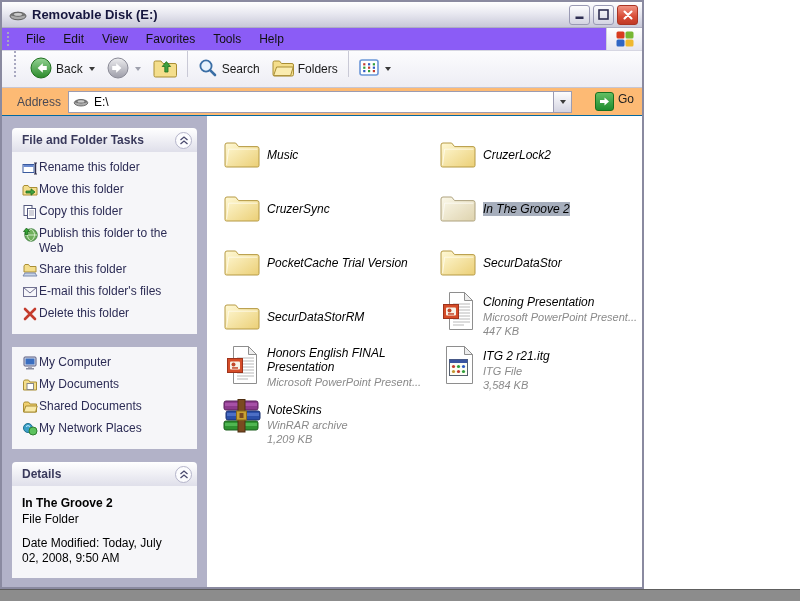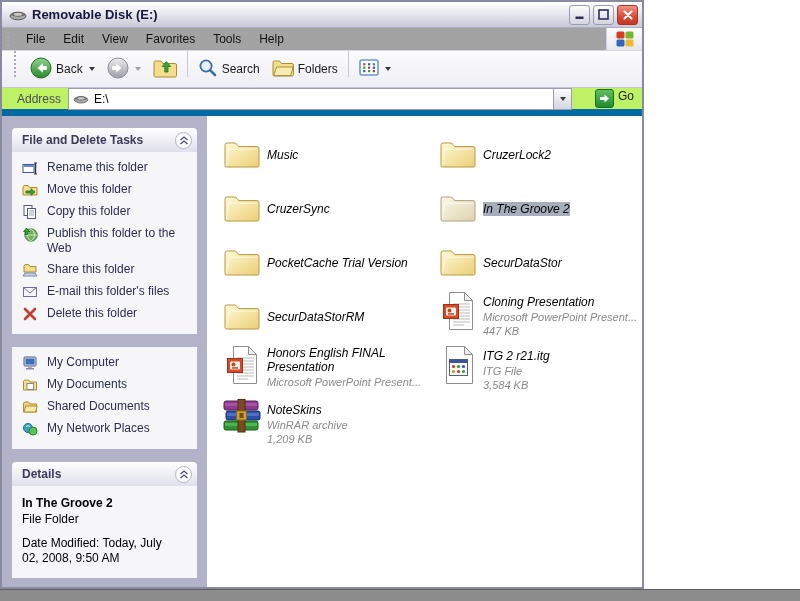--- a/index.html
+++ b/index.html
@@ -18,40 +18,40 @@
     background:linear-gradient(#FFFFFF,#E9E9F1 45%,#C8C8D8);border-bottom:1px solid #ADADC2;}
   .t-icon{display:flex;margin-right:5px;}
   .title-text{font-size:13px;font-weight:bold;color:#16163E;}
   .spacer{flex:1;}
   .tb-btn{width:21px;height:20px;margin-left:3px;border-radius:3px;padding:0;
     border:1px solid #9A9AB4;background:linear-gradient(#FDFDFE,#D4D4E2);
     display:flex;align-items:center;justify-content:center;}
   .tb-btn.close{background:linear-gradient(#F09382,#D84B35 60%,#C03A26);border-color:#A93423;}
 
   
-  .menubar{height:23px;display:flex;align-items:stretch;background:#a3a3a3;
+  .menubar{height:23px;display:flex;align-items:stretch;background:#8b5cf6;
     border-bottom:1px solid #D6D6E2;padding-left:5px;}
   .grip{border-left:2px dotted #A8A8C0;width:2px;margin:4px 8px 4px 0;}
   .menu-item{font-size:12px;color:#111;padding:4px 9px 0 9px;}
   .menubar-right{margin-left:auto;width:36px;display:flex;align-items:center;justify-content:center;
     background:linear-gradient(#FFFFFF,#E6E6EF);border-left:1px solid #D0D0DE;}
 
   
   .toolbar{height:37px;display:flex;padding-left:12px;
     background:linear-gradient(#FCFCFE,#EDEDF4);border-bottom:1px solid #C6C6D4;}
   .toolbar .grip{height:26px;margin:0 8px 0 0;}
   .tool-btn{display:flex;align-items:center;gap:4px;padding:2px 6px;font-size:12px;color:#1A1A1A;}
   .tool-sep{width:1px;height:26px;background:#C9C9D6;margin:0 4px;}
   .dd{width:0;height:0;border-left:3.5px solid transparent;border-right:3.5px solid transparent;
     border-top:4px solid #3A3A3A;margin-left:2px;}
   .dd.dis{border-top-color:#9EA0AC;}
 
   
-  .addressbar{height:28px;display:flex;align-items:center;background:#bef264;
-    border-bottom:7px solid #0369a1;padding:0 8px 0 5px;}
+  .addressbar{height:28px;display:flex;align-items:center;background:#fdba74;
+    border-bottom:1px solid #0369a1;padding:0 8px 0 5px;}
   .address-label{font-size:12px;color:#4A4A55;margin-right:7px;}
   .address-combo{flex:1;height:22px;background:#fff;border:1px solid #9C9CB2;
     display:flex;align-items:center;padding-left:4px;}
   .combo-text{font-size:12px;color:#000;margin-left:5px;}
   .combo-dd{margin-left:auto;width:18px;height:100%;border-left:1px solid #9C9CB2;
     background:linear-gradient(#FDFDFE,#D4D4E2);display:flex;align-items:center;justify-content:center;}
   .go-button{display:flex;align-items:flex-start;gap:4px;margin-left:23px;font-size:12px;color:#222;}
   .go-icon{width:19px;height:19px;border-radius:3px;border:1px solid #17701F;
     background:linear-gradient(#63BE63,#1F8C2F);display:flex;align-items:center;justify-content:center;}
 
@@ -60,21 +60,21 @@
   .sidebar{width:205px;background:#B2B2C8;padding:12px 10px 0 10px;}
   .content{flex:1;background:#fff;position:relative;}
 
   .panel{margin-bottom:13px;}
   .panel-header{height:24px;display:flex;align-items:center;justify-content:space-between;
     padding:0 5px 0 10px;background:linear-gradient(#FFFFFF,#DFDFEA);border-radius:4px 4px 0 0;}
   .panel-title{font-size:12px;font-weight:bold;color:#3A3A5C;}
   .chevron-button{width:17px;height:17px;border-radius:50%;background:#FCFCFE;
     border:1px solid #B4B4CA;display:flex;align-items:center;justify-content:center;padding:0;}
   .panel-body{background:#F6F6F9;padding:8px 6px 6px 10px;}
-  .side-item{display:flex;gap:9px;margin-bottom:6px;align-items:flex-start;}
+  .side-item{display:flex;gap:1px;margin-bottom:6px;align-items:flex-start;}
   .side-icon{width:16px;min-width:16px;height:16px;display:flex;}
   .side-label{font-size:12px;line-height:15px;color:#2C2C55;}
 
   .details-body{padding:10px 8px 12px 10px;}
   .details-name{font-size:12px;font-weight:bold;color:#000;margin-bottom:2px;}
   .details-type{font-size:12px;color:#000;margin-bottom:10px;}
   .details-modified{font-size:12px;color:#000;line-height:15px;max-width:152px;}
 
   
   .files{position:absolute;left:12px;top:10px;display:grid;
@@ -231,21 +231,21 @@
         </span>
       <span>Go</span>
     </div>
   </div>
 
   <div class="main">
     <div class="sidebar">
 
       <div class="panel">
         <div class="panel-header">
-          <span class="panel-title">File and Delete Tasks</span>
+          <span class="panel-title">File and Folder Tasks</span>
           <button class="chevron-button">
               <svg width="10" height="9" viewBox="0 0 10 9">
                 <path d="M1.5 4 L5 1 l3.5 3 M1.5 8 L5 5 l3.5 3" fill="none" stroke="#4A4A6E" stroke-width="1.3"></path>
               </svg>
             </button>
         </div>
         <div class="panel-body" id="tasks-list">
             <div class="side-item">
               <span class="side-icon">
                 <svg width="16" height="16" viewBox="0 0 16 16">

